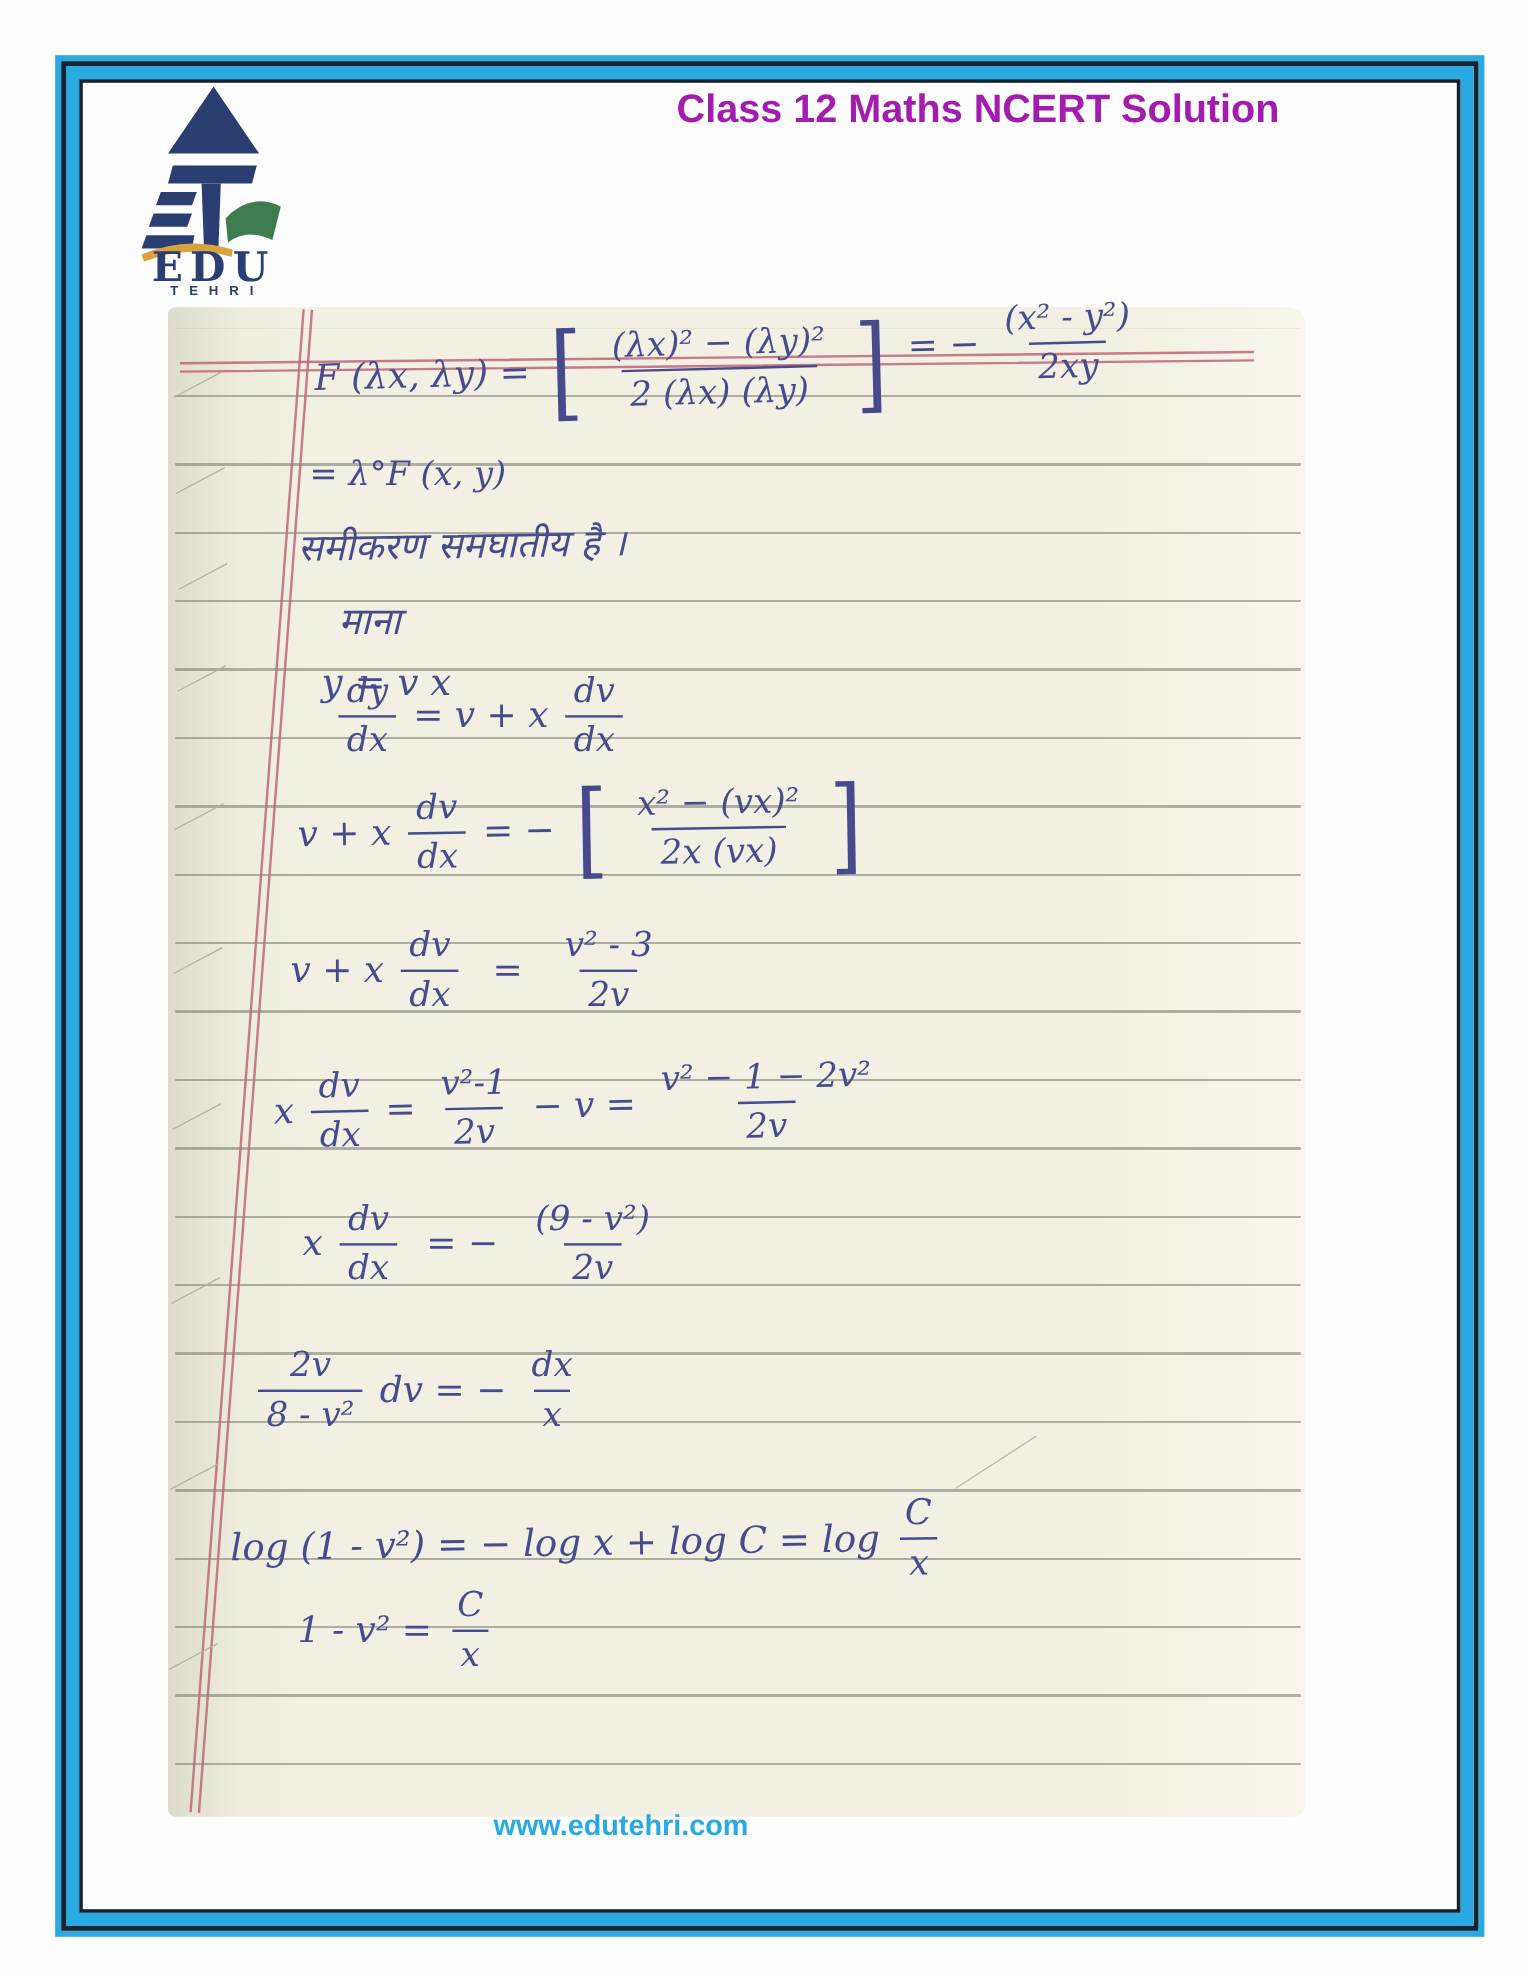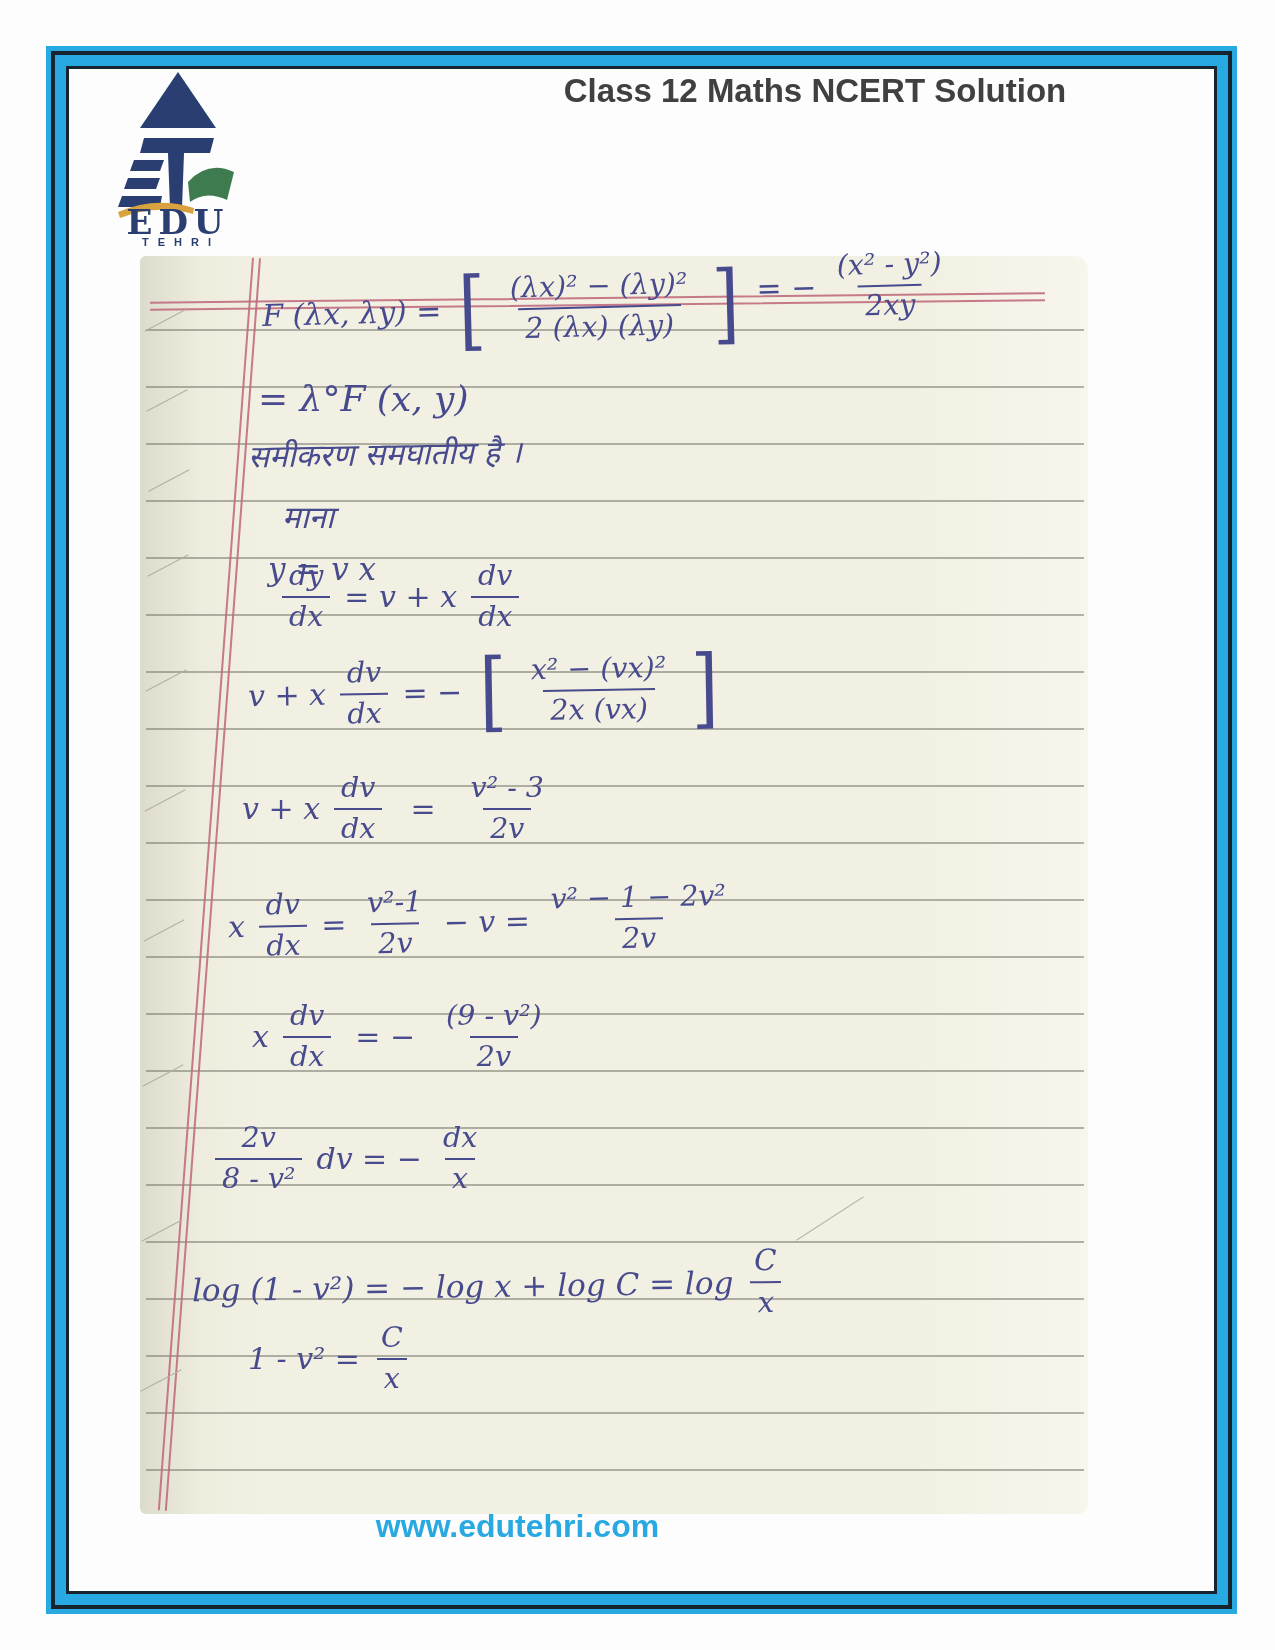--- a/index.html
+++ b/index.html
@@ -6,21 +6,21 @@
   #app{position:relative;width:1275px;height:1650px;background:#fdfdfd;overflow:hidden;
        font-family:"Liberation Sans", sans-serif;}
 
   
   .frame{position:absolute;left:46px;top:46px;right:38px;bottom:36px;border:5px solid #29a9e2;}
   .frame .f2{position:absolute;inset:0;border:4px solid #16242f;}
   .frame .f3{position:absolute;inset:0;border:11px solid #29a9e2;}
   .frame .f4{position:absolute;inset:0;border:3px solid #16242f;}
 
   
-  .hdr{position:absolute;left:545px;top:72px;width:540px;text-align:center;color:#404040;}
+  .hdr{position:absolute;left:545px;top:72px;width:540px;text-align:center;color:#a21caf;}
   .hdr .t1{font-size:33px;font-weight:bold;letter-spacing:0px;}
   .hdr .t2{font-size:37px;font-weight:bold;margin-top:8px;}
 
   
   .logo{position:absolute;left:100px;top:66px;width:160px;height:180px;}
 
   
   .paper{position:absolute;left:140px;top:256px;width:948px;height:1258px;
          background:linear-gradient(to right,#dddbcb 0px,#eeecdd 60px,#f2f0e2 120px,#f2f0e2 82%,#f8f6ec 100%);
          border-radius:6px 14px 10px 6px;}
@@ -40,21 +40,21 @@
   .hw{font-family:"DejaVu Serif", serif;font-style:italic;color:#474b8e;}
   .eq{position:absolute;display:flex;align-items:center;gap:14px;font-size:30px;white-space:nowrap;}
   .frac{display:inline-flex;flex-direction:column;align-items:center;line-height:1.15;font-size:0.95em;}
   .frac .num{padding:0 7px 3px;}
   .frac .den{border-top:2px solid #474b8e;padding:3px 7px 0;}
   .brk{font-style:normal;font-size:2.9em;font-weight:300;line-height:0.85;transform:scaleX(.8);}
   .raise{transform:translateY(-14px);}
 
   
   .ftr{position:absolute;left:0;top:1508px;width:1035px;text-align:center;
-       color:#29a9e2;font-size:32px;font-weight:bold;}
+       color:#29a9e2;font-size:24px;font-weight:bold;}
 </style>
 </head>
 <body>
 
 <div id="app">
 
   <div class="logo">
     <svg width="160" height="180" viewBox="0 0 160 180">
       <polygon points="78,6 116,62 40,62" fill="#2a3e72"></polygon>
       <polygon points="44,72 114,72 110,87 40,87" fill="#2a3e72"></polygon>
@@ -100,21 +100,21 @@
       <span class="den">2 (λx) (λy)</span>
     </span>
     <span class="brk">]</span>
     <span class="raise">=  −</span>
     <span class="frac raise">
       <span class="num">(x² - y²)</span>
       <span class="den">2xy</span>
     </span>
   </div>
 
-  <div class="eq hw" style="left:258px;top:378px;font-size:36px;">
+  <div class="eq hw" style="left:258px;top:378px;font-size:28px;">
     <span>= λ°F (x, y)</span>
   </div>
 
   <div class="eq hw" style="left:248px;top:432px;font-size:31px;transform:rotate(-1deg);">
     <span>समीकरण  समघातीय  है  ।</span>
   </div>
 
   <div class="eq hw" style="left:240px;top:495px;font-size:31px;flex-direction:column;">
     <span>माना</span>
     <span style="margin-left:28px;text-align:center;">y  =  v x</span>

